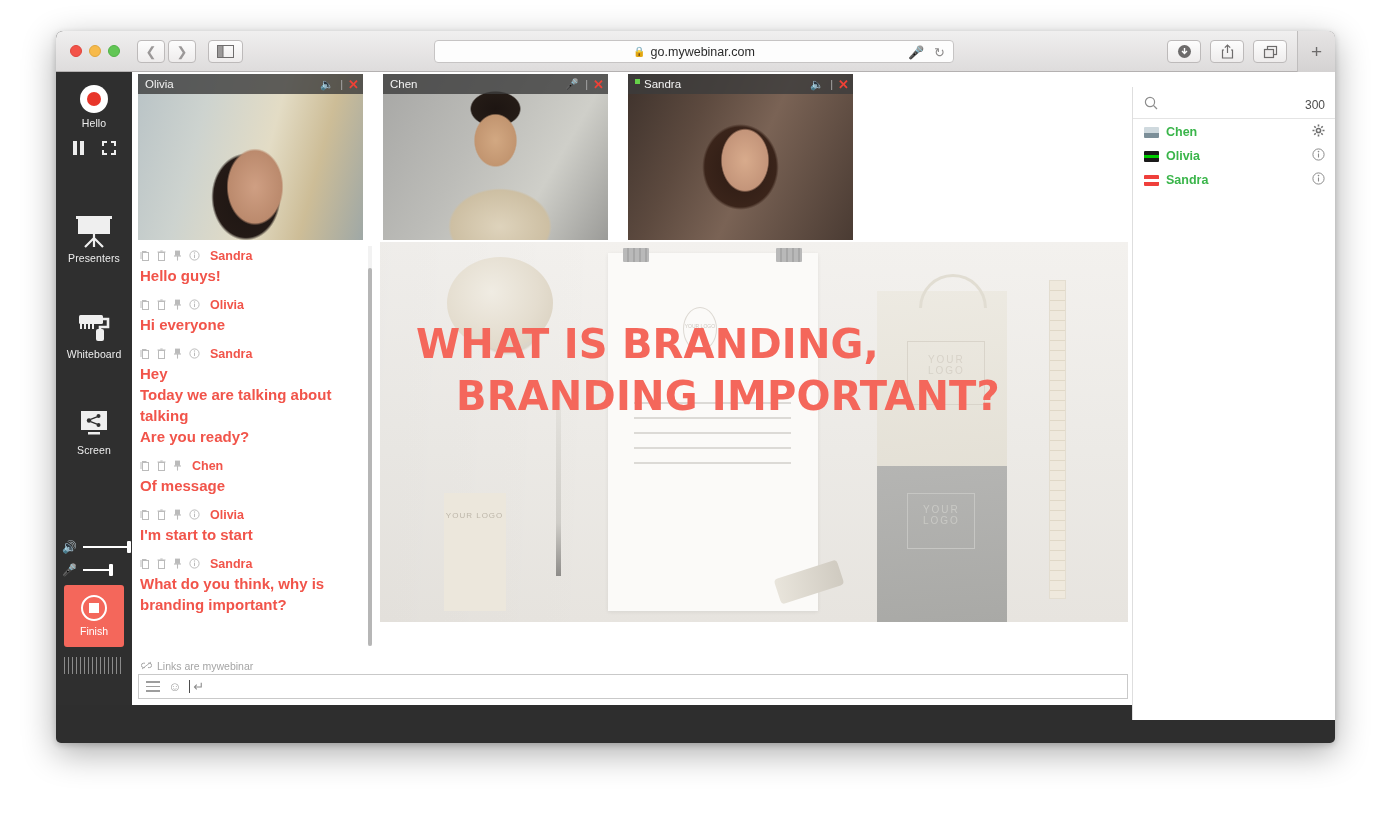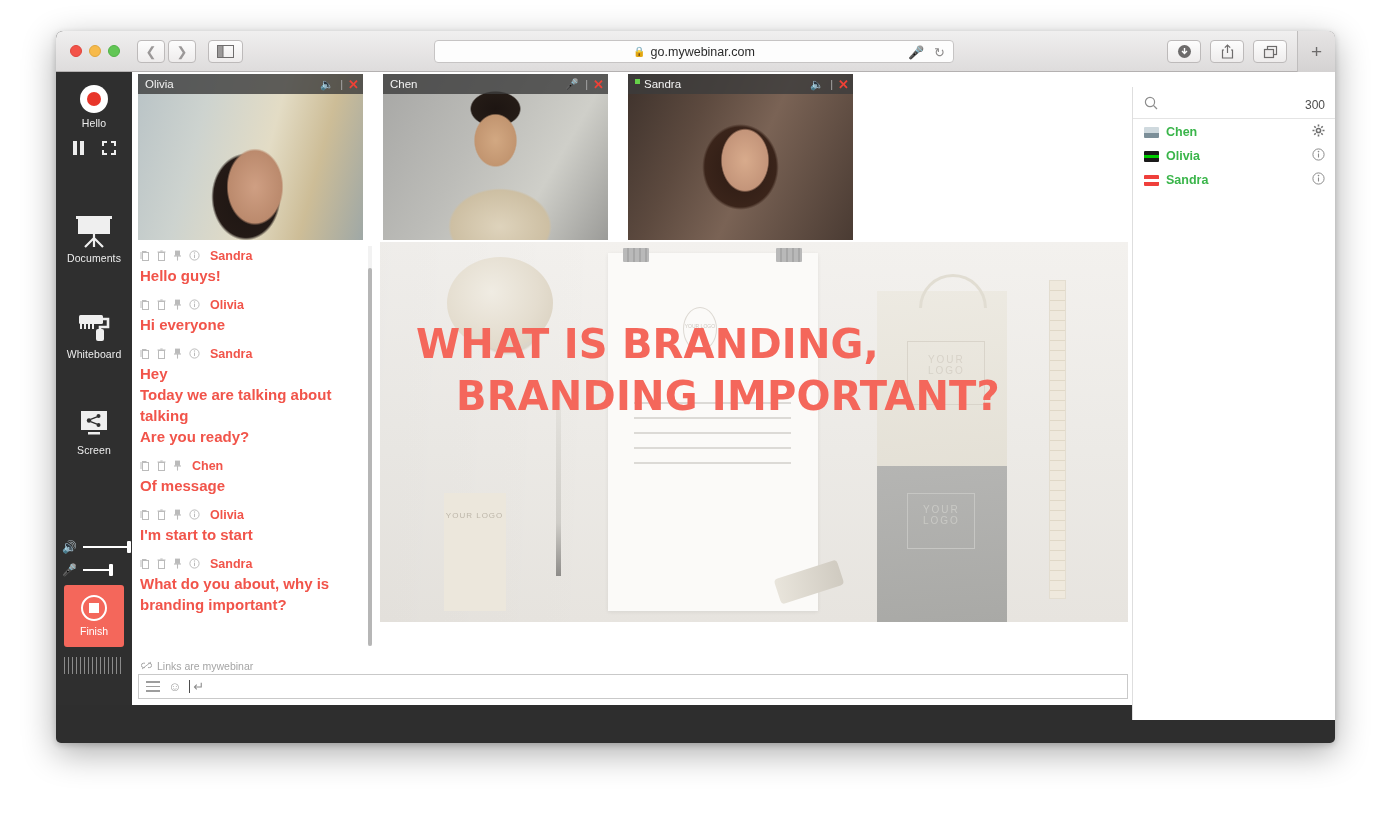--- a/index.html
+++ b/index.html
@@ -518,21 +518,21 @@
       </div>
 
       <div class="rail-item" id="rail-documents">
         <div class="rail-glyph">
           <svg width="40" height="32" viewBox="0 0 40 32">
             <rect x="4" y="1" width="32" height="17" fill="#efefef"></rect>
             <rect x="2" y="0" width="36" height="3" fill="#efefef"></rect>
             <path d="M20 18 V22 M20 22 L11 31 M20 22 L29 31 M20 22 V31" stroke="#efefef" stroke-width="2.2" fill="none"></path>
           </svg>
         </div>
-        <div class="rail-label">Documents</div>
+        <div class="rail-label">Presenters</div>
       </div>
 
       <div class="rail-item" id="rail-whiteboard">
         <div class="rail-glyph">
           <svg width="40" height="32" viewBox="0 0 40 32">
             <rect x="5" y="3" width="24" height="9" rx="1.5" fill="#efefef"></rect>
             <path d="M29 7 h5 v8 h-8 v4" stroke="#efefef" stroke-width="2.6" fill="none"></path>
             <rect x="22" y="17" width="8" height="12" rx="2" fill="#efefef"></rect>
             <path d="M7 12 v5 M11 12 v5 M15 12 v5 M19 12 v5" stroke="#efefef" stroke-width="2"></path>
           </svg>
@@ -784,21 +784,21 @@
                     <path d="M4.5 5.8 V10.6" stroke="#bbb" stroke-width="1.1"></path>
                     <path d="M1 6 H8" stroke="#bbb" stroke-width="1.1"></path>
                   </svg></span>
                 <span class="msg-act"><svg width="11" height="11" viewBox="0 0 11 11">
                     <circle cx="5.5" cy="5.5" r="4.6" fill="none" stroke="#bbb" stroke-width="1"></circle>
                     <path d="M5.5 4.6 V8" stroke="#bbb" stroke-width="1"></path>
                     <circle cx="5.5" cy="3" r="0.7" fill="#bbb"></circle>
                   </svg></span>
                 <span class="msg-author">Sandra</span>
               </div>
-              <div class="msg-line">What do you about, why is</div>
+              <div class="msg-line">What do you think, why is</div>
               <div class="msg-line">branding important?</div>
             </div>
           </div>
         <div id="chat-track"></div>
         <div id="chat-thumb"></div>
         <div id="links-note">
           <span>
             <svg width="11" height="9" viewBox="0 0 11 9">
               <path d="M4 2.2 H2.6 a2.2 2.2 0 0 0 0 4.4 H4" fill="none" stroke="#a5a5a5" stroke-width="1"></path>
               <path d="M7 2.2 H8.4 a2.2 2.2 0 0 1 0 4.4 H7" fill="none" stroke="#a5a5a5" stroke-width="1"></path>

